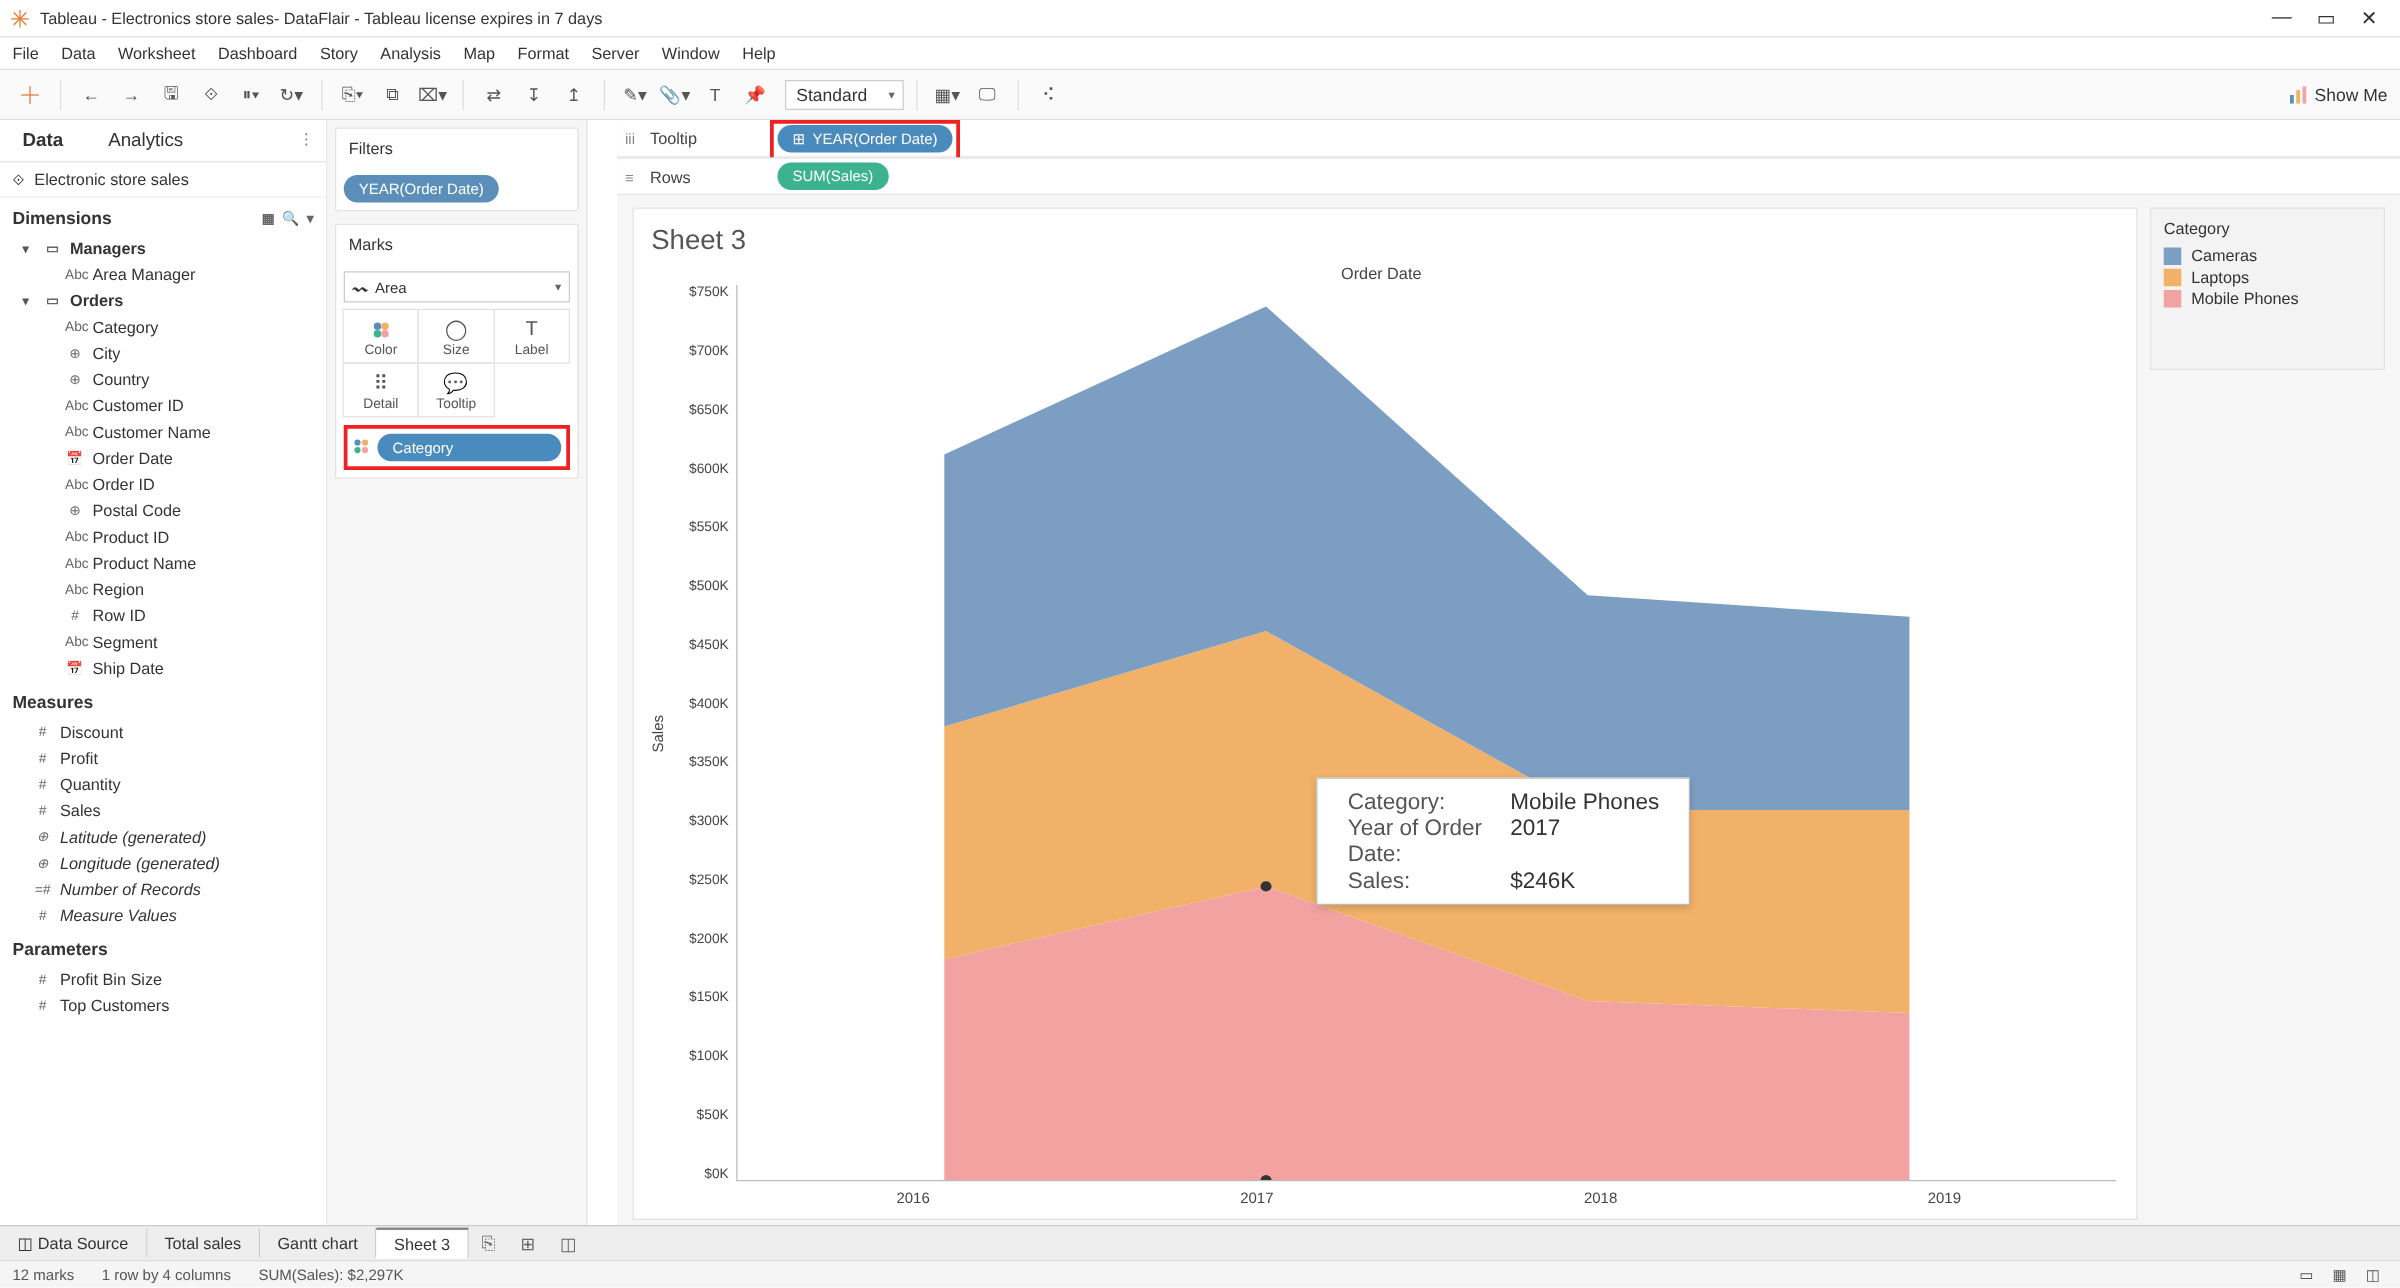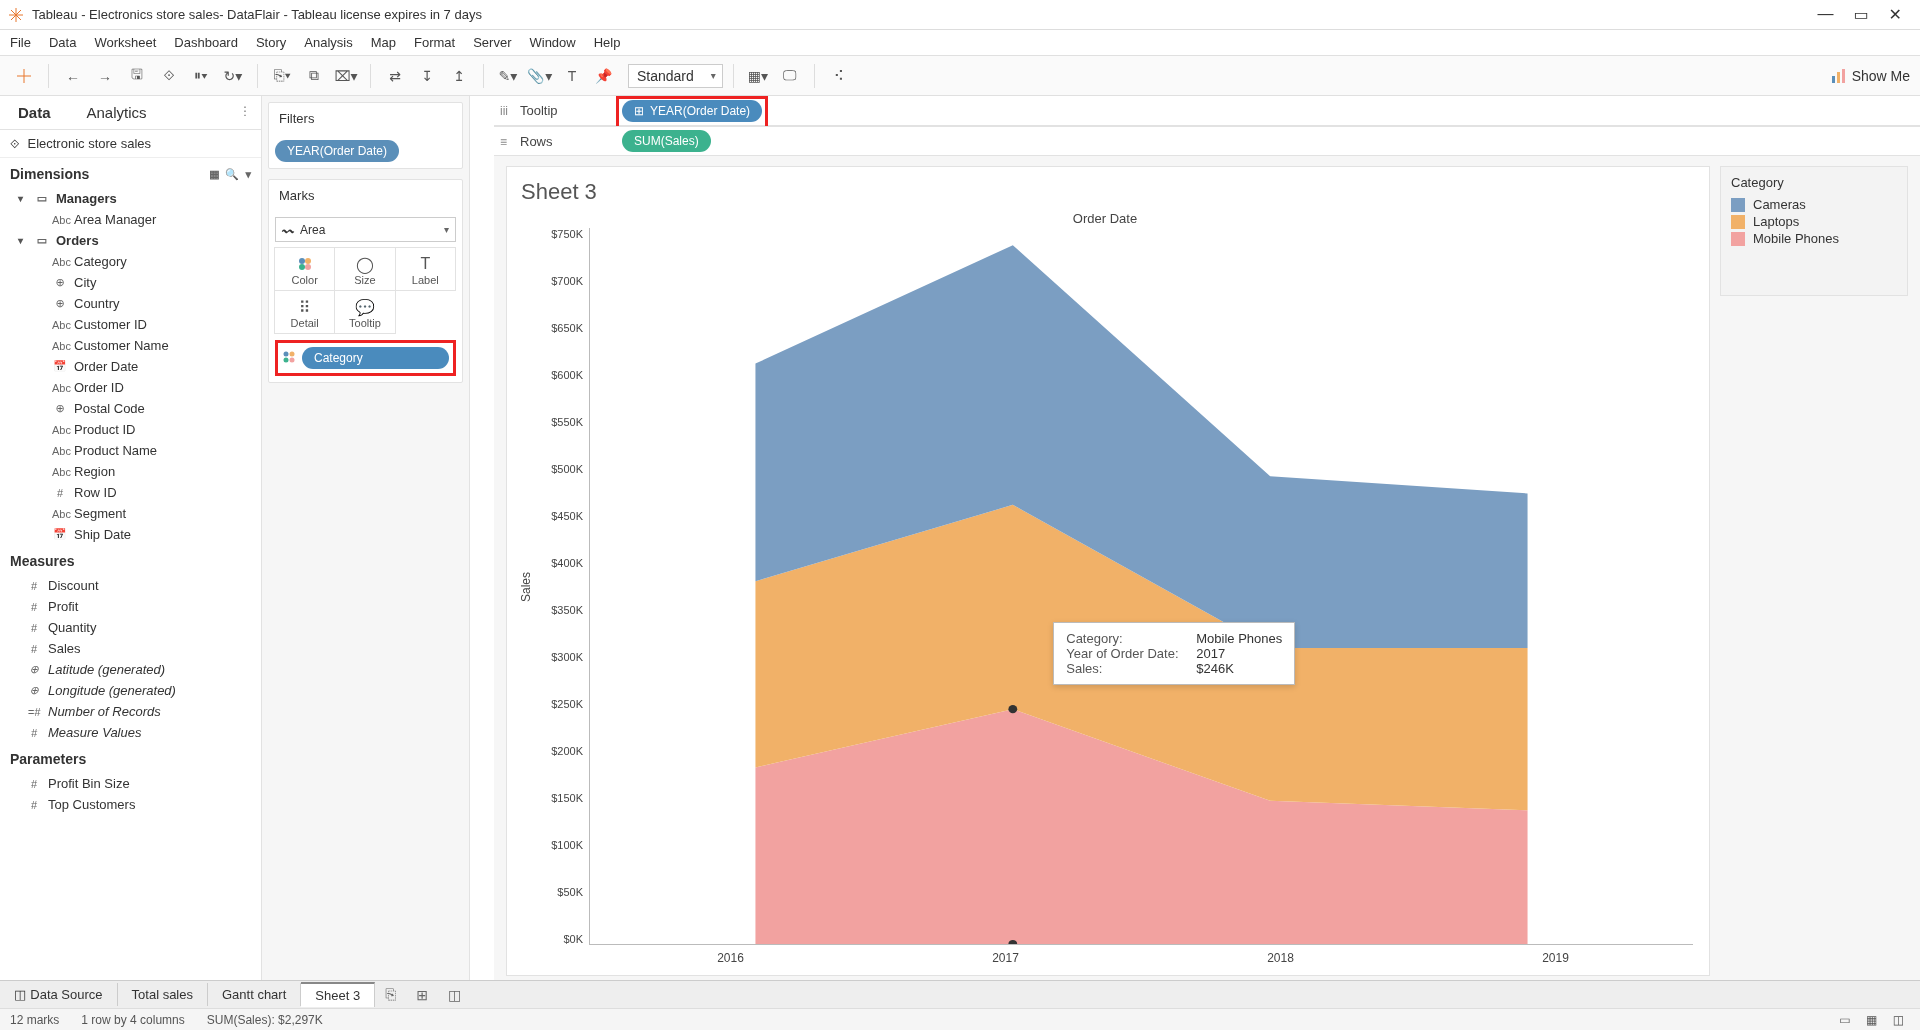--- a/index.html
+++ b/index.html
@@ -71,21 +71,21 @@
 .viz { background:#fff; border:1px solid #e2e2e2; flex:1; padding:10px 16px 10px 10px; position:relative; display:flex; flex-direction:column;}
 .viz-title { font-size:22px; color:#555; padding:2px 0 6px 4px; font-weight:300;}
 .chart-title { text-align:center; font-size:13px; color:#444; margin-bottom:2px;}
 .chartrow { flex:1; display:flex; }
 .yaxis-label { writing-mode:vertical-rl; transform:rotate(180deg); font-size:12px; color:#444; padding:0 2px; text-align:center;}
 .yaxis-ticks { display:flex; flex-direction:column; justify-content:space-between; align-items:flex-end; font-size:11px; color:#444; padding-right:6px; width:54px;}
 .plot { flex:1; position:relative; border-left:1px solid #bbb; border-bottom:1px solid #bbb; }
 .plot svg { position:absolute; inset:0; width:100%; height:100%; }
 .xrow { display:flex; padding-left:76px; }
 .xrow .xt { flex:1; text-align:center; font-size:12px; color:#444; padding-top:6px;}
-.tooltip { position:absolute; background:#fff; border:1px solid #bbb; box-shadow:0 2px 6px rgba(0,0,0,.15); padding:8px 12px; font-size:13px; color:#555; min-width:230px;}
+.tooltip { position:absolute; background:#fff; border:1px solid #bbb; box-shadow:0 2px 6px rgba(0,0,0,.15); padding:8px 24px; font-size:18px; color:#555; min-width:230px;}
 .tooltip .trow { display:flex; }
 .tooltip .trow .tk { flex:0 0 130px; }
 .tooltip .trow .tv { color:#333; }
 
 .legend { width:188px; background:#f3f3f3; border:1px solid #e2e2e2; padding:8px 10px; height:fit-content;}
 .legend .lh { font-size:13px; margin-bottom:6px; }
 .legend .li { display:flex; align-items:center; gap:8px; font-size:13px; padding:1px 0;}
 .legend .sw { width:14px; height:14px; }
 
 

